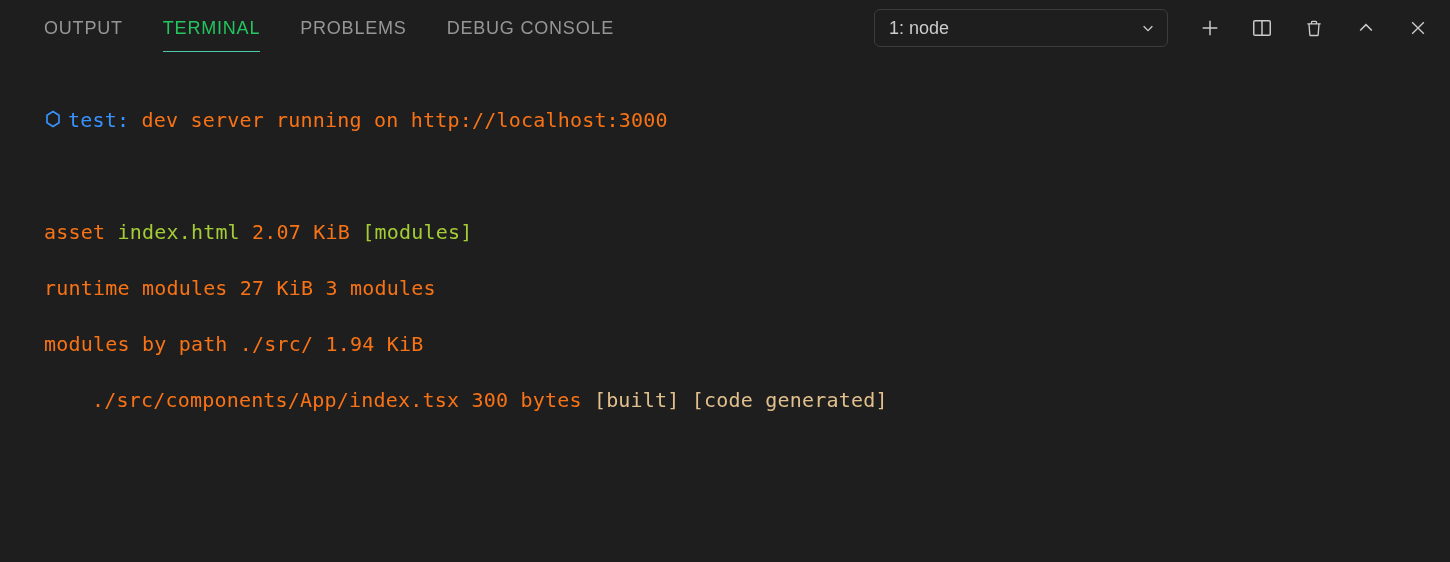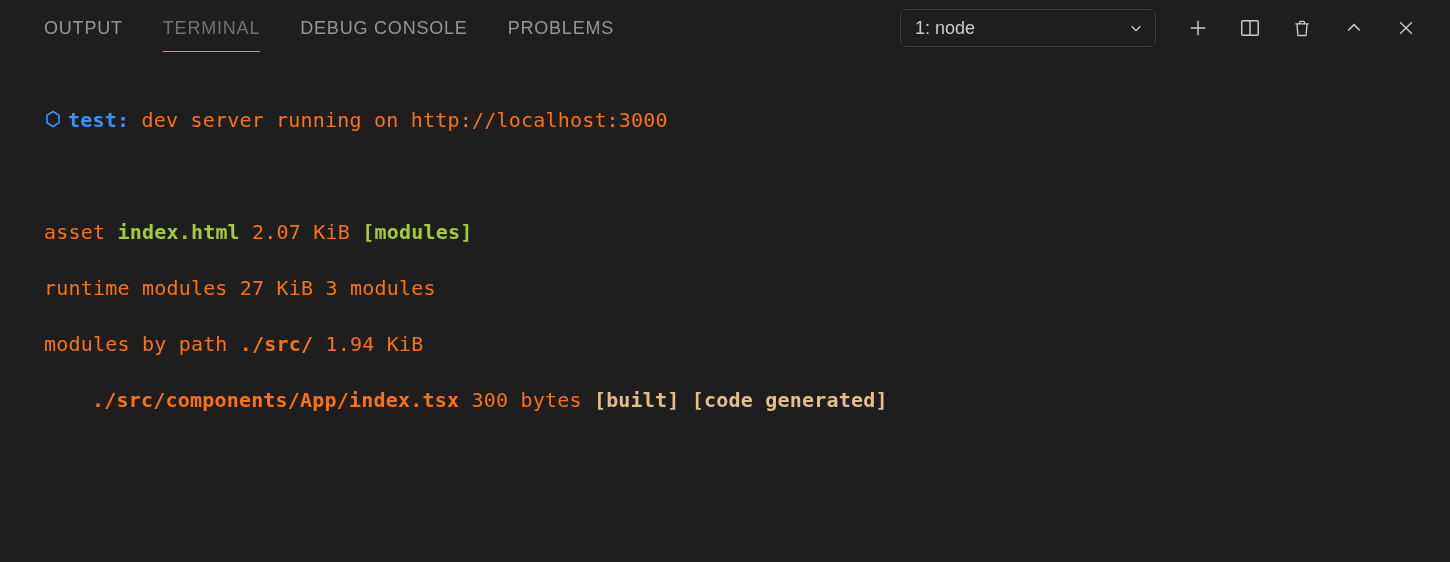--- a/index.html
+++ b/index.html
@@ -9,42 +9,42 @@
     background: #1e1e1e;
     font-family: "SF Mono", Menlo, Monaco, Consolas, monospace;
     font-size: 20px;
     overflow: hidden;
     color: #cccccc;
   }
   .panel-header {
     display: flex;
     align-items: center;
     height: 56px;
-    padding: 0 32px 0 44px;
+    padding: 0 20px 0 44px;
   }
   .tabs { display: flex; gap: 40px; }
   .tab {
     font-family: -apple-system, BlinkMacSystemFont, "Segoe UI", sans-serif;
     font-size: 18px;
     letter-spacing: 0.8px;
     color: #969696;
     padding: 14px 0 12px 0;
     cursor: pointer;
   }
   .tab.active {
-    color: #737373;
+    color: #22c55e;
     border-bottom: 1.5px solid #4ec9b0;
     text-align: right;
   }
   .spacer { flex: 1; }
   .term-select {
     display: flex;
     align-items: center;
     justify-content: space-between;
-    width: 256px;
+    width: 294px;
     height: 38px;
     border: 1px solid #3c3c3c;
     border-radius: 6px;
     background: #1e1e1e;
     color: #cccccc;
     padding: 0 12px 0 14px;
     font-family: -apple-system, BlinkMacSystemFont, "Segoe UI", sans-serif;
     font-size: 18px;
     cursor: pointer;
   }
@@ -56,33 +56,33 @@
     font-size: 20px;
     line-height: 28px;
     letter-spacing: 0.2px;
     white-space: pre;
   }
   .hex { display:inline-flex; width:18px; height:18px; margin-right:6px; position:relative; top:1px; }
   .c-cyan   { color: #3794ff; }
   .c-green  { color: #a4cc35; }
   .c-grey   { color: #f97316; }
   .c-orange { color: #e2c08d; }
-  .bold { font-weight: 700; }
+  .bold { font-weight: 400; }
   .ind1 { display:inline-block; width: 24px; }
   .ind2 { display:inline-block; width: 48px; }
 </style>
 </head>
 <body>
 
 <div class="panel-header">
   <div class="tabs">
     <div class="tab">OUTPUT</div>
     <div class="tab active">TERMINAL</div>
+    <div class="tab">PROBLEMS</div>
     <div class="tab">DEBUG CONSOLE</div>
-    <div class="tab">PROBLEMS</div>
   </div>
   <div class="spacer"></div>
   <div class="term-select">
     <span>1: node</span>
     <svg class="chevron" viewBox="0 0 16 16" fill="none" stroke="currentColor" stroke-width="1.6">
         <path d="M3 6l5 5 5-5"></path>
       </svg>
   </div>
   <div class="actions">
     <div class="icon-btn">

